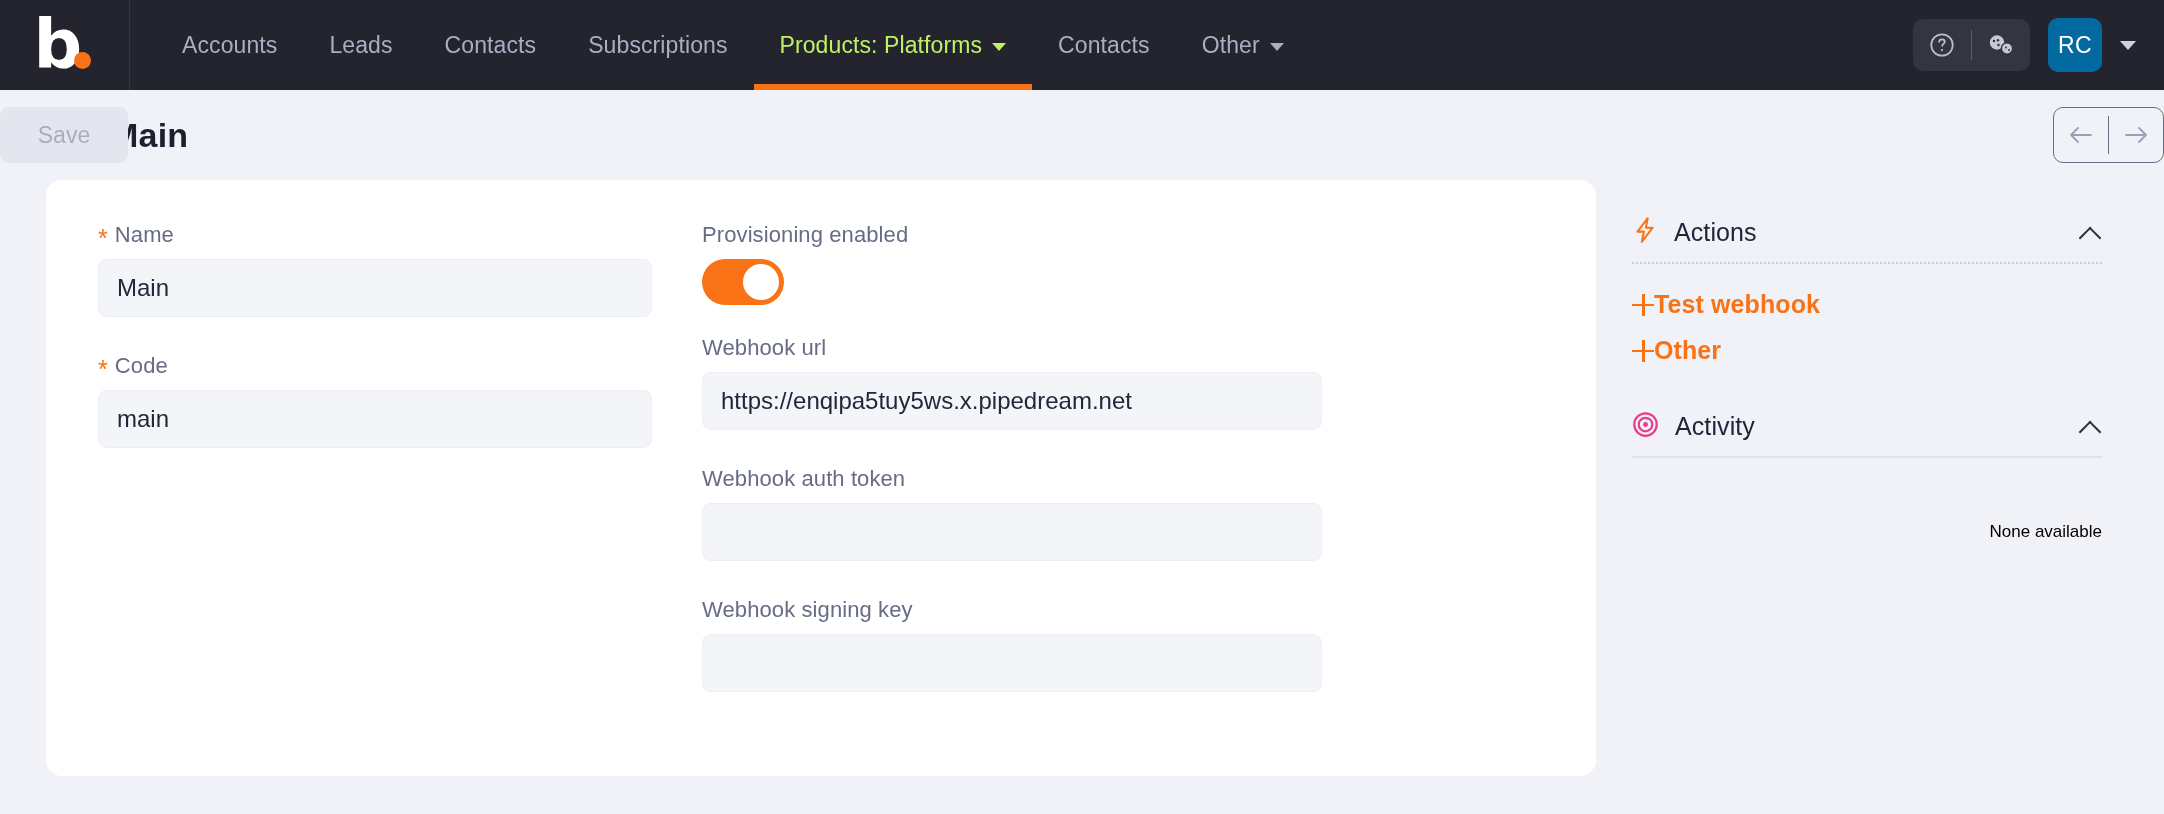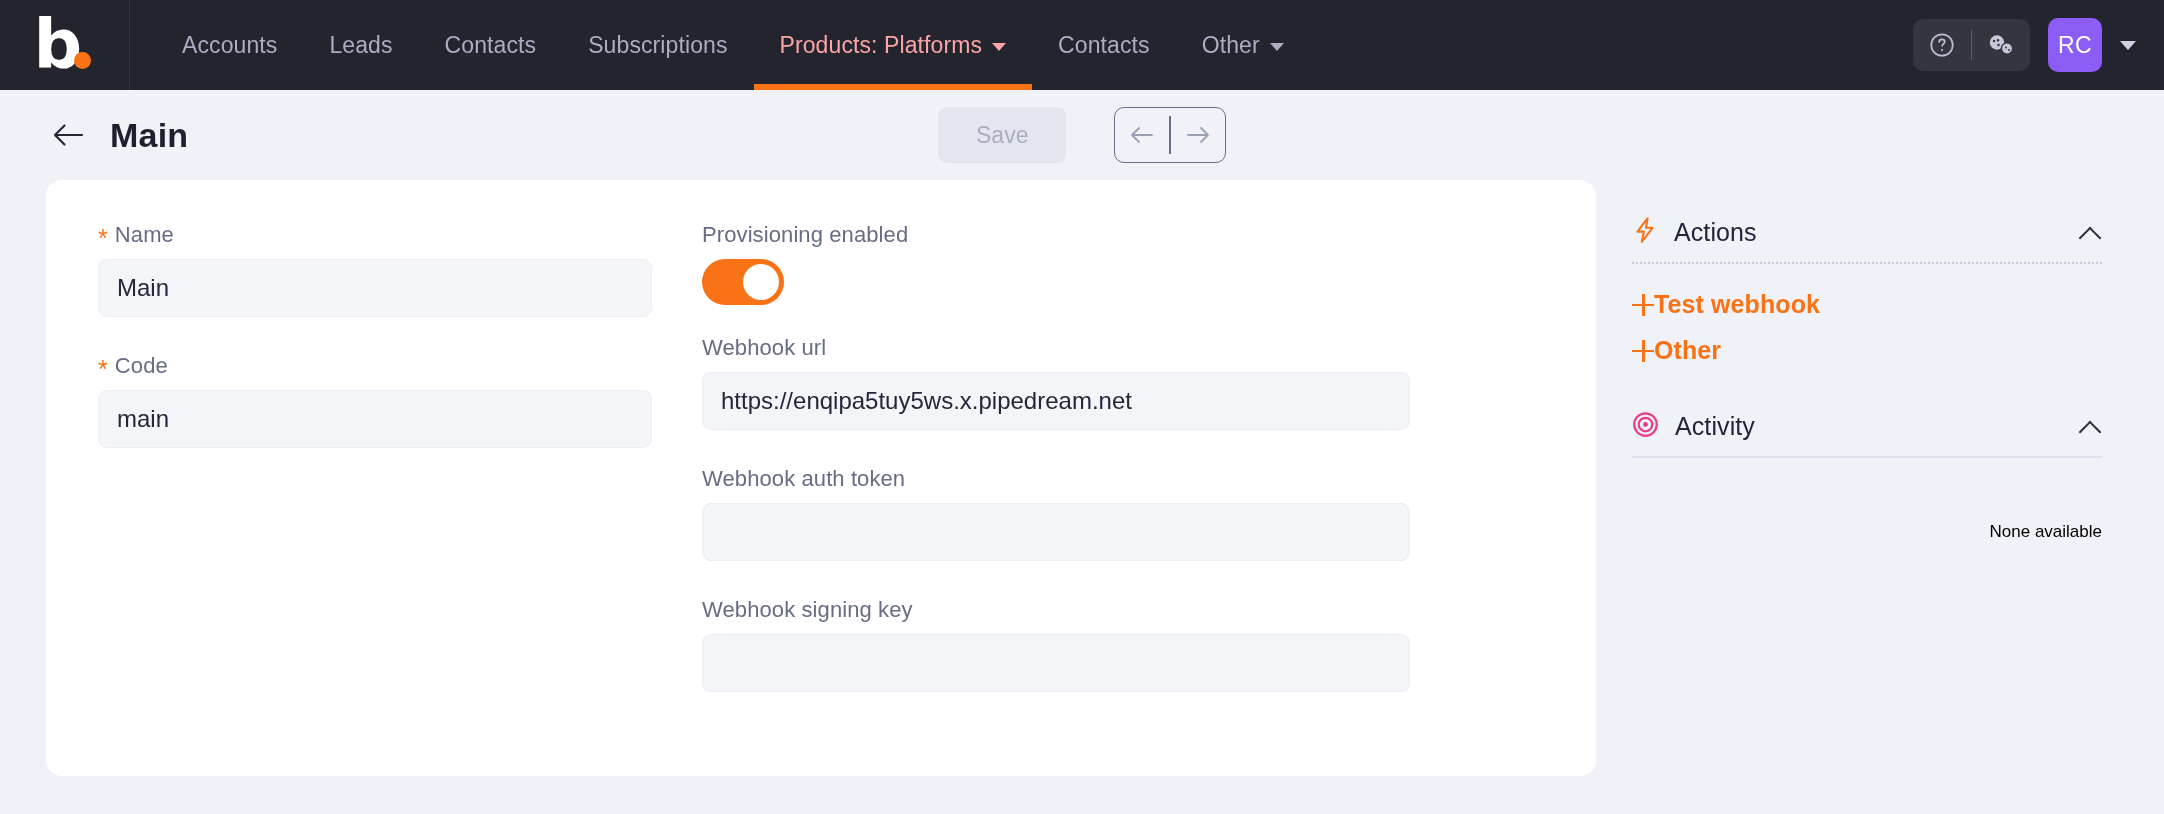--- a/index.html
+++ b/index.html
@@ -72,21 +72,21 @@
     gap: 10px;
     padding: 0 26px;
     font-size: 23px;
     color: #a9aec2;
     letter-spacing: 0.1px;
     cursor: pointer;
     position: relative;
     white-space: nowrap;
   }
   .nav-item.active {
-    color: #fca5a5;
+    color: #bef264;
   }
   .nav-item.active::after {
     content: "";
     position: absolute;
     left: 0;
     right: 0;
     bottom: 0;
     height: 6px;
     background: #f97316;
   }
@@ -123,21 +123,21 @@
   }
   .util-divider {
     width: 1px;
     height: 30px;
     background: #5c5e6b;
   }
 
   .avatar {
     width: 54px; height: 54px;
     border-radius: 10px;
-    background: #8b5cf6;
+    background: #0369a1;
     color: #ffffff;
     display: flex; align-items: center; justify-content: center;
     font-size: 23px;
     letter-spacing: 0.5px;
     cursor: pointer;
   }
   .avatar-caret {
     width: 0; height: 0;
     border-left: 8px solid transparent;
     border-right: 8px solid transparent;
@@ -164,21 +164,21 @@
     font-weight: 600;
     color: #1e2030;
     letter-spacing: 0.2px;
   }
 
   .head-actions {
     position: absolute;
     right: 0;
     left: 0;
     display: flex;
-    justify-content: center;
+    justify-content: space-between;
     align-items: center;
     gap: 48px;
     pointer-events: none;
   }
   .head-actions > * { pointer-events: auto; }
 
   .save-btn {
     width: 128px;
     height: 56px;
     border: none;
@@ -253,21 +253,21 @@
     background: #f4f5f9;
     border: 1px solid #eceef5;
     border-radius: 9px;
     padding: 0 18px;
     font-size: 24px;
     font-family: inherit;
     color: #24263a;
     outline: none;
   }
   .input::placeholder { color: #b7bacb; }
-  .input.wide { width: 708px; }
+  .input.wide { width: 620px; }
 
   .toggle {
     width: 82px;
     height: 46px;
     border-radius: 23px;
     background: #f97316;
     position: relative;
     cursor: pointer;
     margin-top: 6px;
   }

